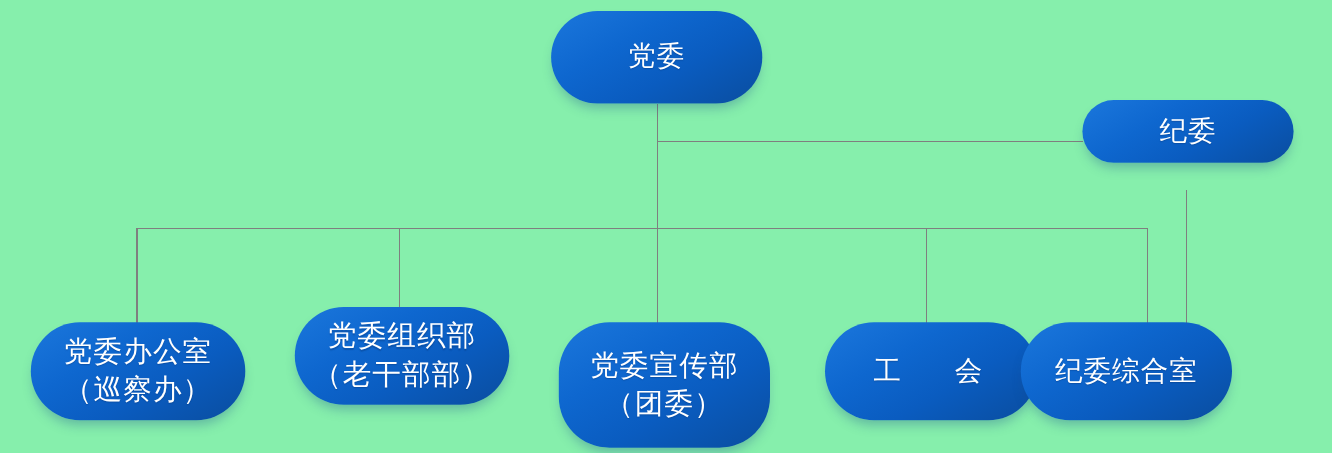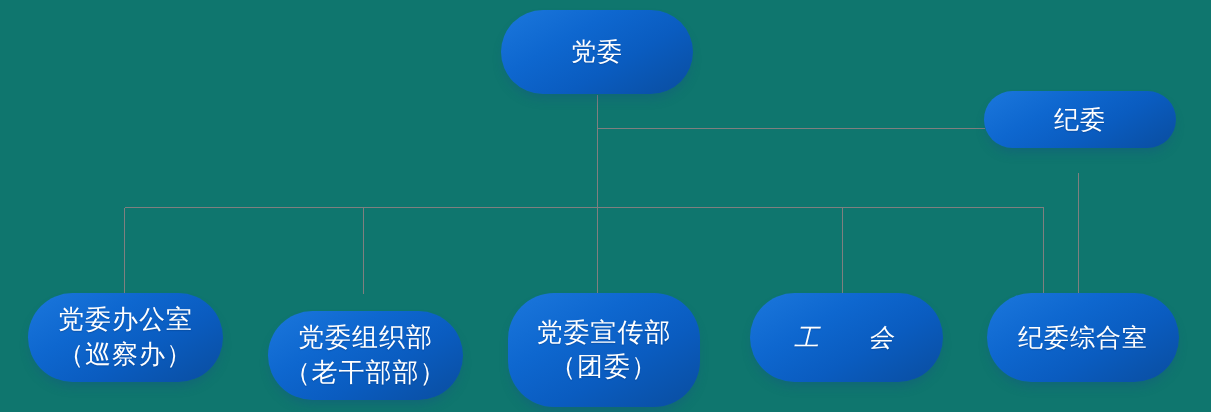--- a/index.html
+++ b/index.html
@@ -8,21 +8,21 @@
     padding: 0;
     background: #ffffff;
   }
   body {
     font-family: "Liberation Serif", "DejaVu Serif", serif;
   }
   #chart-canvas {
     position: relative;
     width: 1211px;
     height: 412px;
-    background: #0f766e;
+    background: #86efac;
     overflow: hidden;
   }
   #connector-layer {
     position: absolute;
     left: 0;
     top: 0;
     width: 1211px;
     height: 412px;
     pointer-events: none;
   }
@@ -51,21 +51,20 @@
     padding: 0 8px;
   }
   .org-node.two-line .node-label {
     font-size: 26px;
     line-height: 1.32;
     text-align: center;
   }
   .org-node.wide-spaced .node-label {
     letter-spacing: 12px;
     padding-left: 14px;
-    font-style: italic;
   }
 </style>
 </head>
 <body>
 
 <div id="chart-canvas">
 
   <svg id="connector-layer" width="1211" height="412" viewBox="0 0 1211 412" xmlns="http://www.w3.org/2000/svg">
     <g id="connector-group" stroke="#7f7f7f" stroke-width="1" fill="none" shape-rendering="crispEdges">
         <line x1="597.5" y1="94.5" x2="597.5" y2="208.5"></line>
@@ -84,29 +83,29 @@
       <div class="org-node" style="left: 501px; top: 10px; width: 192px; height: 84px;">
         <span class="node-label">党委</span>
       </div>
       <div class="org-node" style="left: 984px; top: 91px; width: 192px; height: 57px;">
         <span class="node-label">纪委</span>
       </div>
       <div class="org-node two-line" style="left: 28px; top: 293px; width: 195px; height: 89px;">
         <span class="node-label">党委办公室
 （巡察办）</span>
       </div>
-      <div class="org-node two-line" style="left: 268px; top: 311px; width: 195px; height: 89px;">
+      <div class="org-node two-line" style="left: 268px; top: 279px; width: 195px; height: 89px;">
         <span class="node-label">党委组织部
 （老干部部）</span>
       </div>
       <div class="org-node two-line" style="left: 508px; top: 293px; width: 192px; height: 114px;">
         <span class="node-label">党委宣传部
 （团委）</span>
       </div>
       <div class="org-node wide-spaced" style="left: 750px; top: 293px; width: 193px; height: 89px;">
         <span class="node-label">工　会</span>
       </div>
-      <div class="org-node" style="left: 987px; top: 293px; width: 192px; height: 89px;">
+      <div class="org-node" style="left: 928px; top: 293px; width: 192px; height: 89px;">
         <span class="node-label">纪委综合室</span>
       </div>
     </div>
 
 </div>
 
 </body></html>

